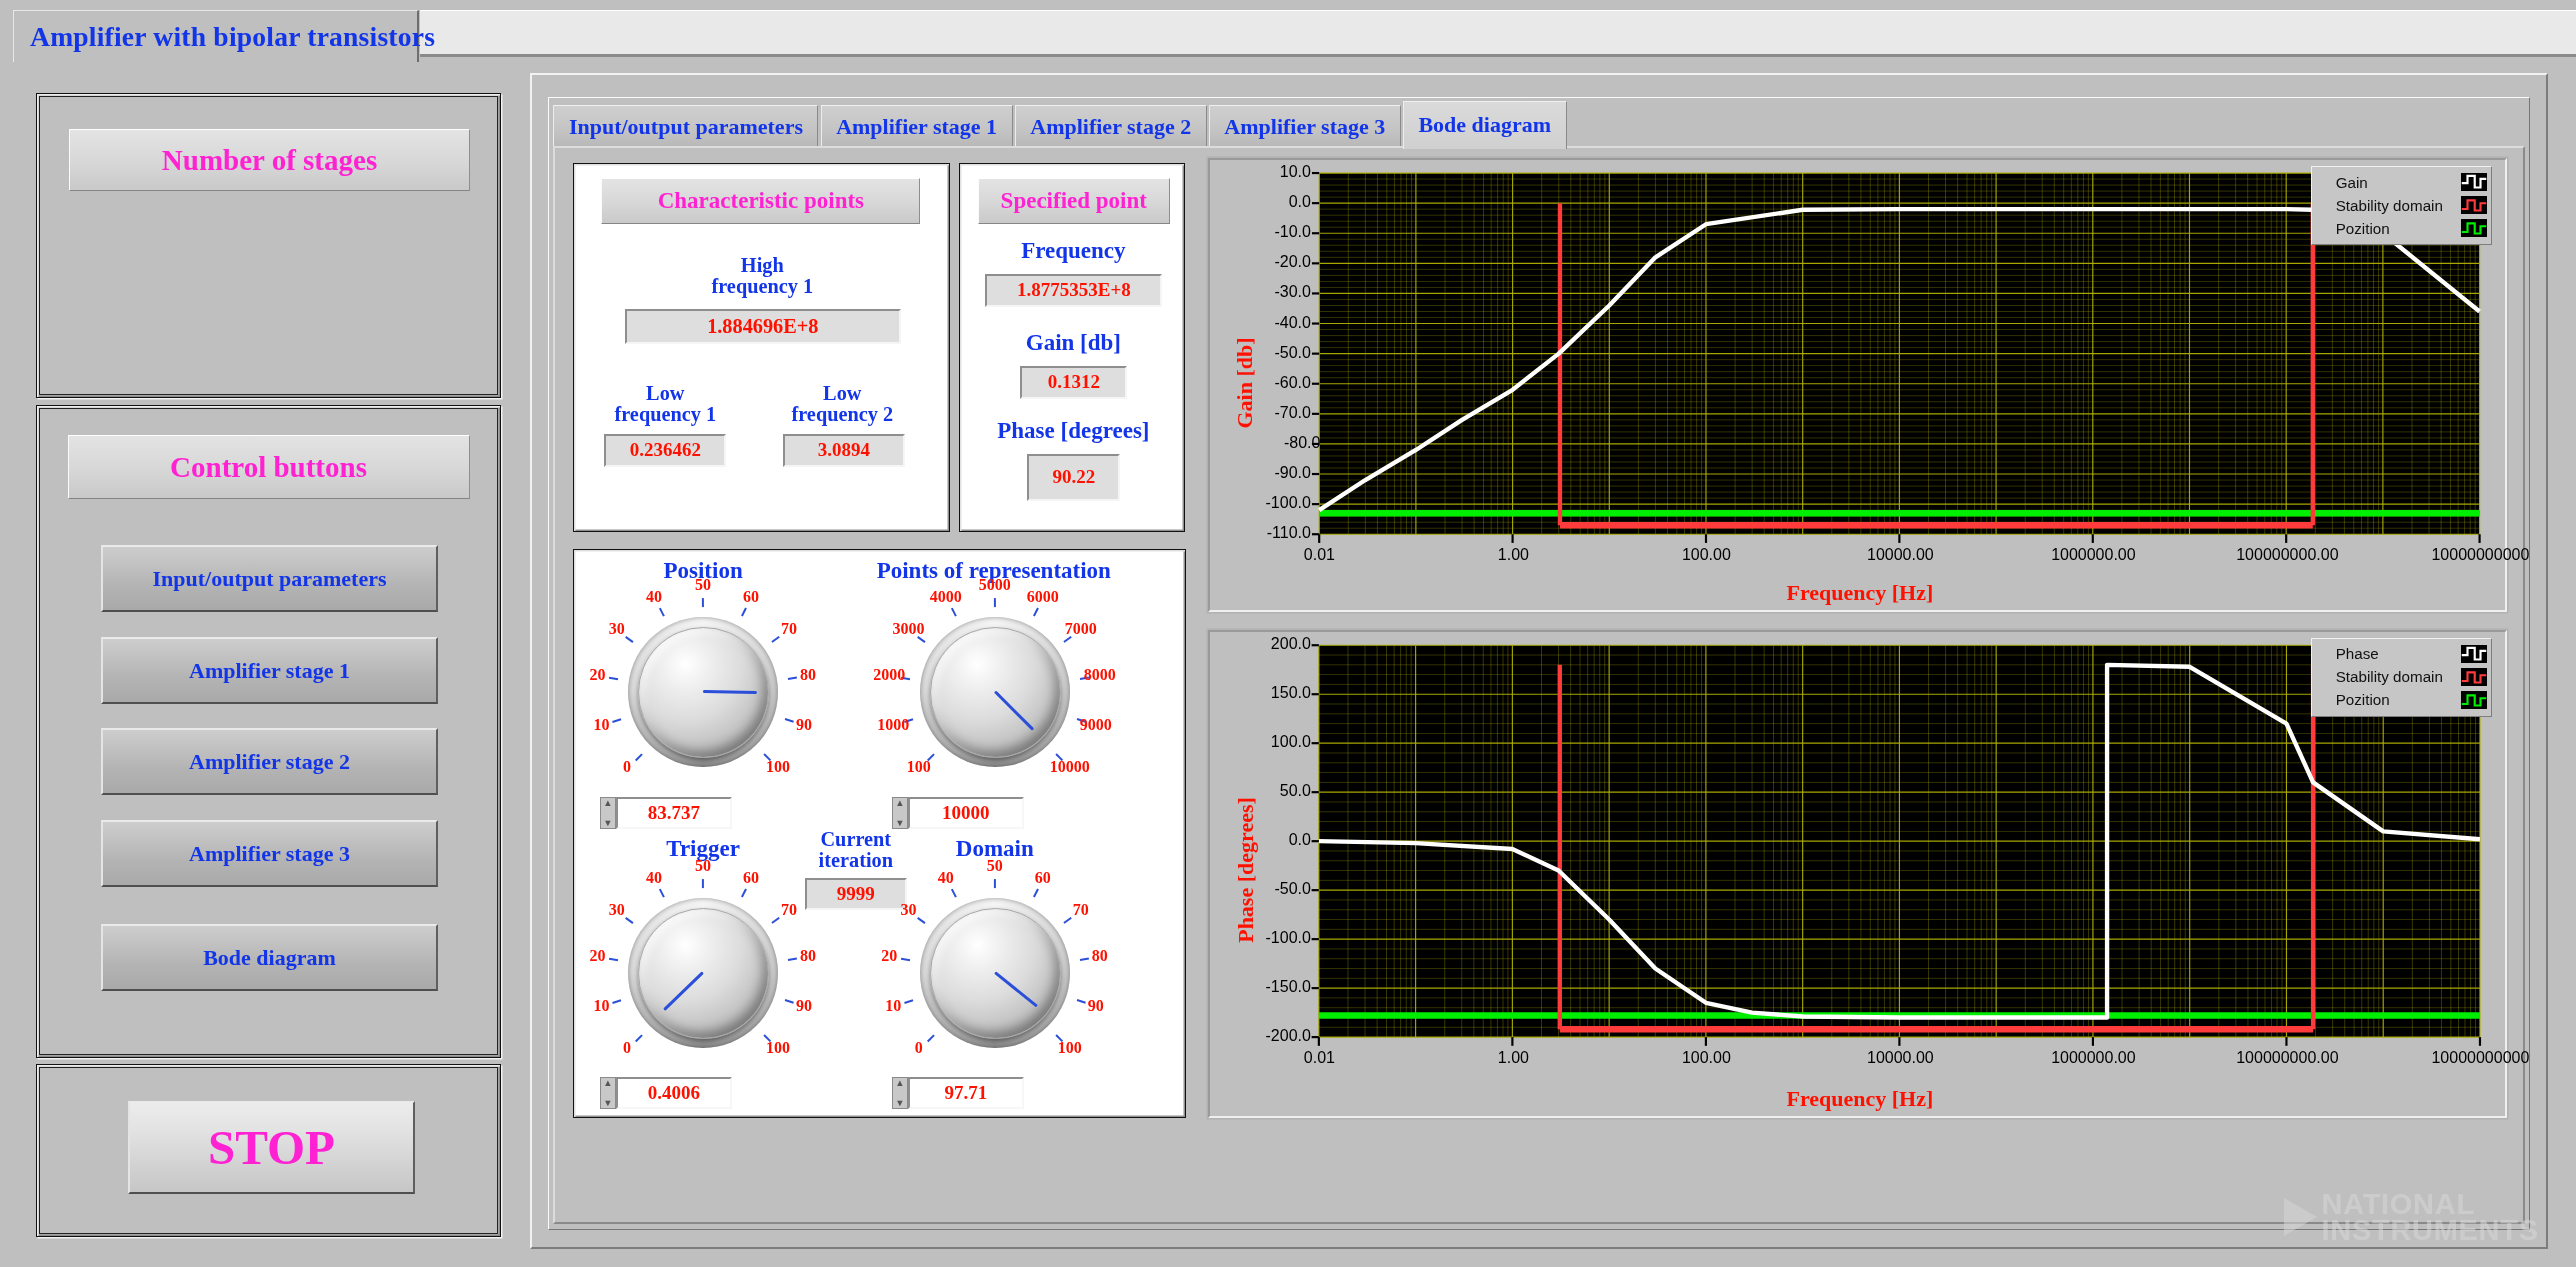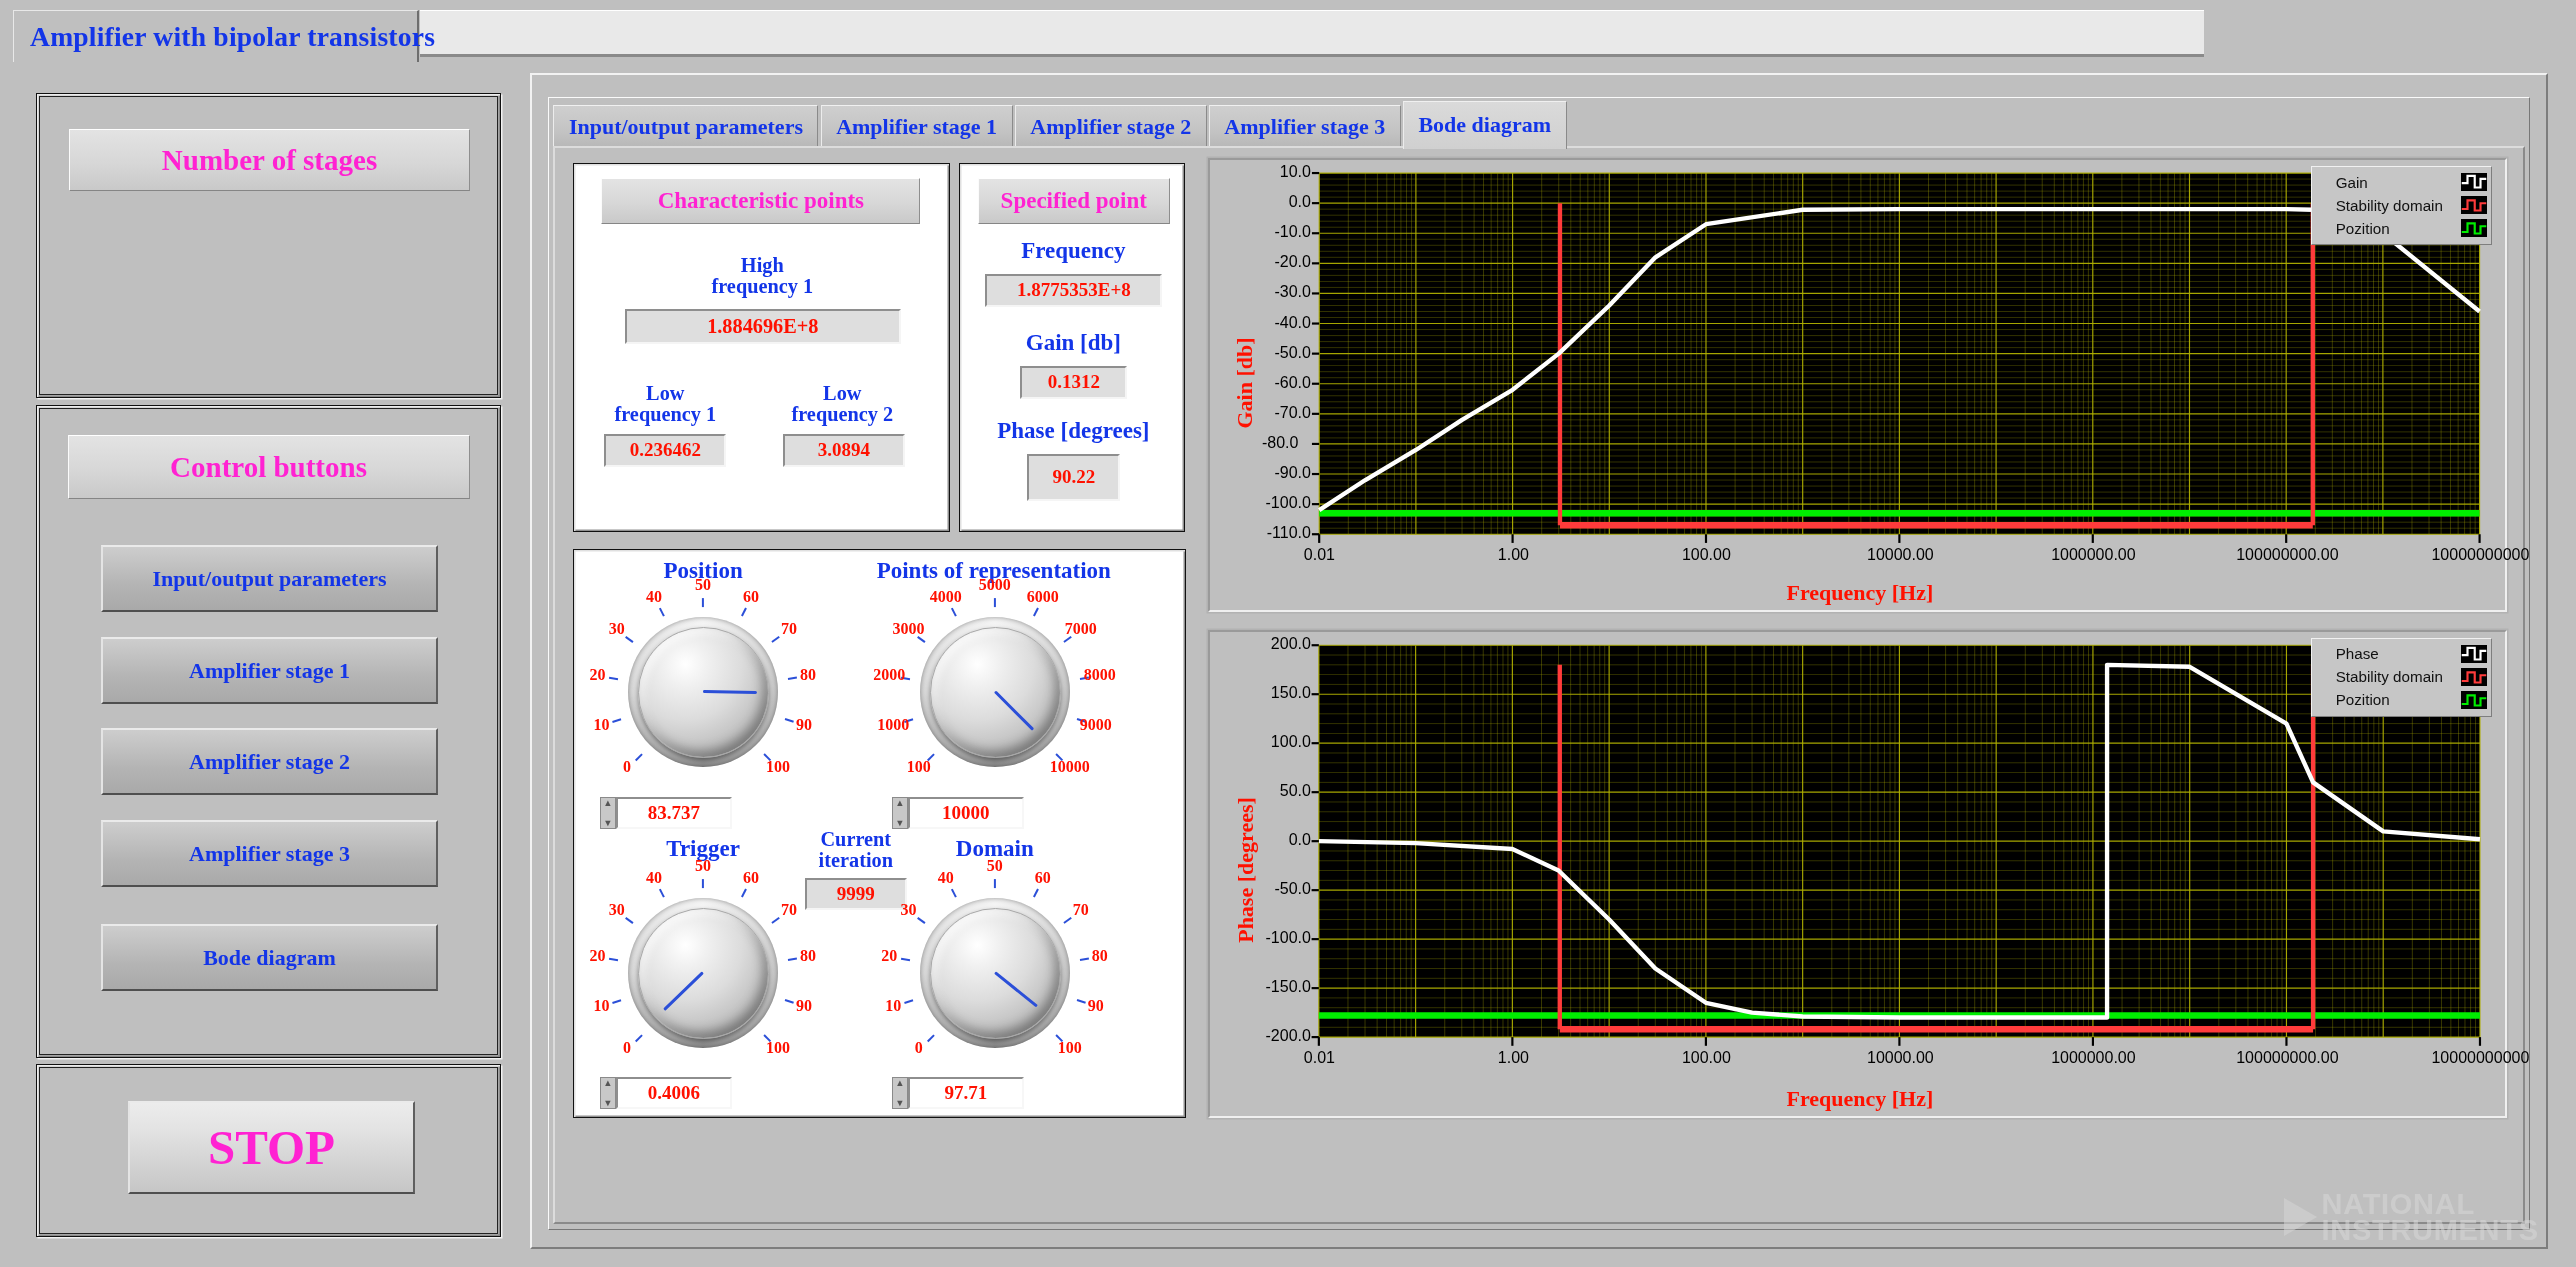--- a/index.html
+++ b/index.html
@@ -7,21 +7,21 @@
   html, body { margin:0; padding:0; }
   body {
     width:2576px; height:1267px;
     background:#bfbfbf;
     font-family:"Liberation Serif", serif;
     overflow:hidden;
     position:relative;
   }
 
   
-  #titlebar { position:absolute; left:0; top:0; width:2204px; height:64px; background:#bfbfbf; }
+  #titlebar { position:absolute; left:0; top:0; width:2576px; height:64px; background:#bfbfbf; }
   #title-tab {
     position:absolute; left:13px; top:10.2px; width:406px; height:52px;
     background:#bfbfbf;
     border-top:1.5px solid #e8e8e8; border-left:1.5px solid #e8e8e8;
     border-right:2.2px solid #6e6e6e; border-bottom:none;
     display:flex; align-items:center; padding-left:16px;
   }
   #title-tab .t { color:#1335e8; font-weight:bold; font-size:27.6px; letter-spacing:0.2px; white-space:nowrap;}
   #title-rest {
     position:absolute; left:420px; top:10.2px; right:0; height:44px;
@@ -648,21 +648,21 @@
         </div>
       <div class="ytick" style="left: 14.5px; top: 2.9px; width: 86px;">10.0</div>
           <div class="ytick" style="left: 14.5px; top: 33px; width: 86px;">0.0</div>
           <div class="ytick" style="left: 14.5px; top: 63px; width: 86px;">-10.0</div>
           <div class="ytick" style="left: 14.5px; top: 93px; width: 86px;">-20.0</div>
           <div class="ytick" style="left: 14.5px; top: 123px; width: 86px;">-30.0</div>
           <div class="ytick" style="left: 14.5px; top: 154px; width: 86px;">-40.0</div>
           <div class="ytick" style="left: 14.5px; top: 184px; width: 86px;">-50.0</div>
           <div class="ytick" style="left: 14.5px; top: 214px; width: 86px;">-60.0</div>
           <div class="ytick" style="left: 14.5px; top: 244px; width: 86px;">-70.0</div>
-          <div class="ytick" style="left: 2px; top: 274px; width: 86px;">-80.0</div>
+          <div class="ytick" style="left: 24px; top: 274px; width: 86px;">-80.0</div>
           <div class="ytick" style="left: 14.5px; top: 304px; width: 86px;">-90.0</div>
           <div class="ytick" style="left: 14.5px; top: 334px; width: 86px;">-100.0</div>
           <div class="ytick" style="left: 14.5px; top: 364px; width: 86px;">-110.0</div>
           <div class="xtick" style="left: 29px; top: 386px; width: 160px;">0.01</div>
           <div class="xtick" style="left: 223px; top: 386px; width: 160px;">1.00</div>
           <div class="xtick" style="left: 416px; top: 386px; width: 160px;">100.00</div>
           <div class="xtick" style="left: 610px; top: 386px; width: 160px;">10000.00</div>
           <div class="xtick" style="left: 803px; top: 386px; width: 160px;">1000000.00</div>
           <div class="xtick" style="left: 997px; top: 386px; width: 160px;">100000000.00</div>
           <div class="xtick" style="left: 1190px; top: 386px; width: 160px;">10000000000</div>

